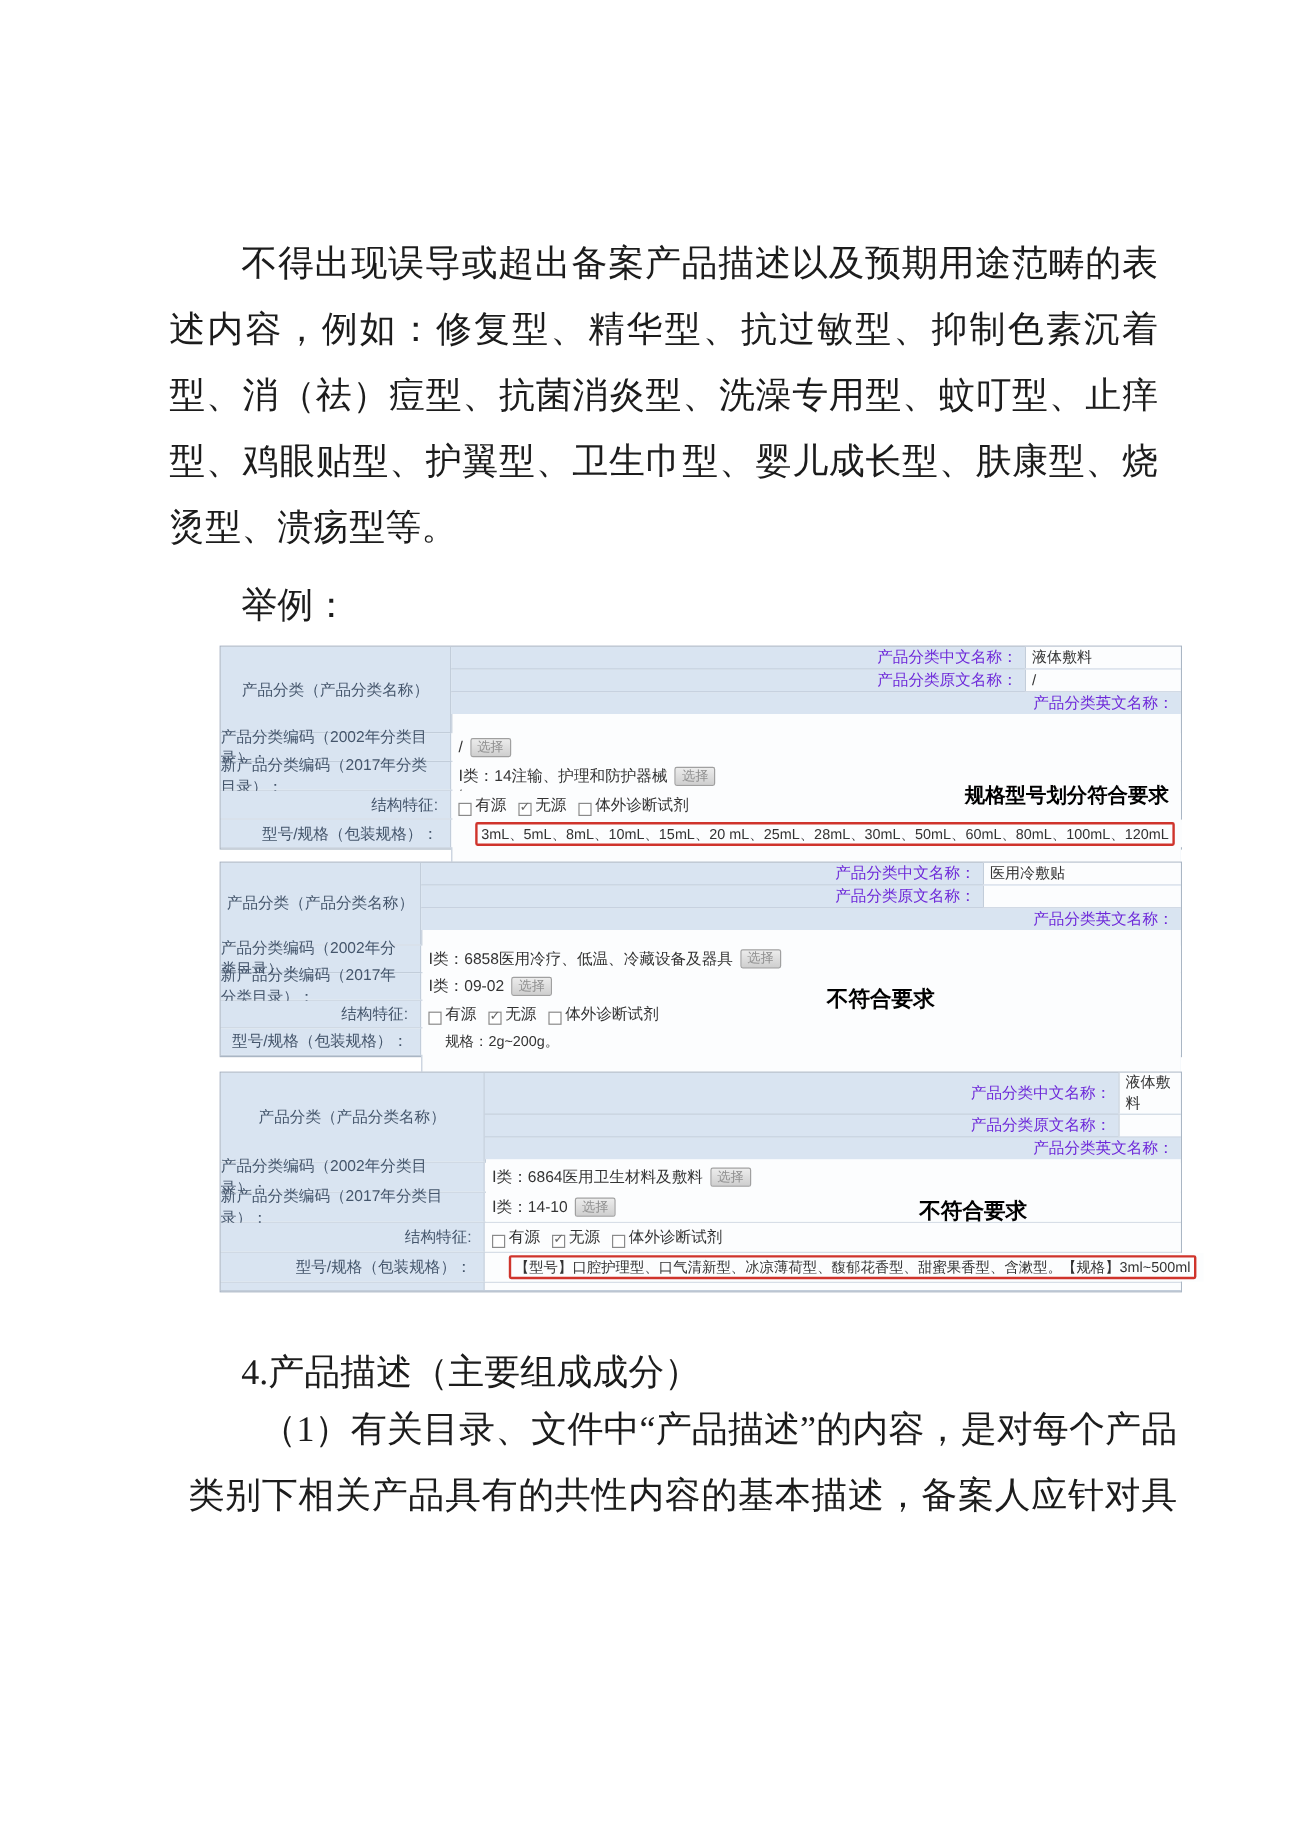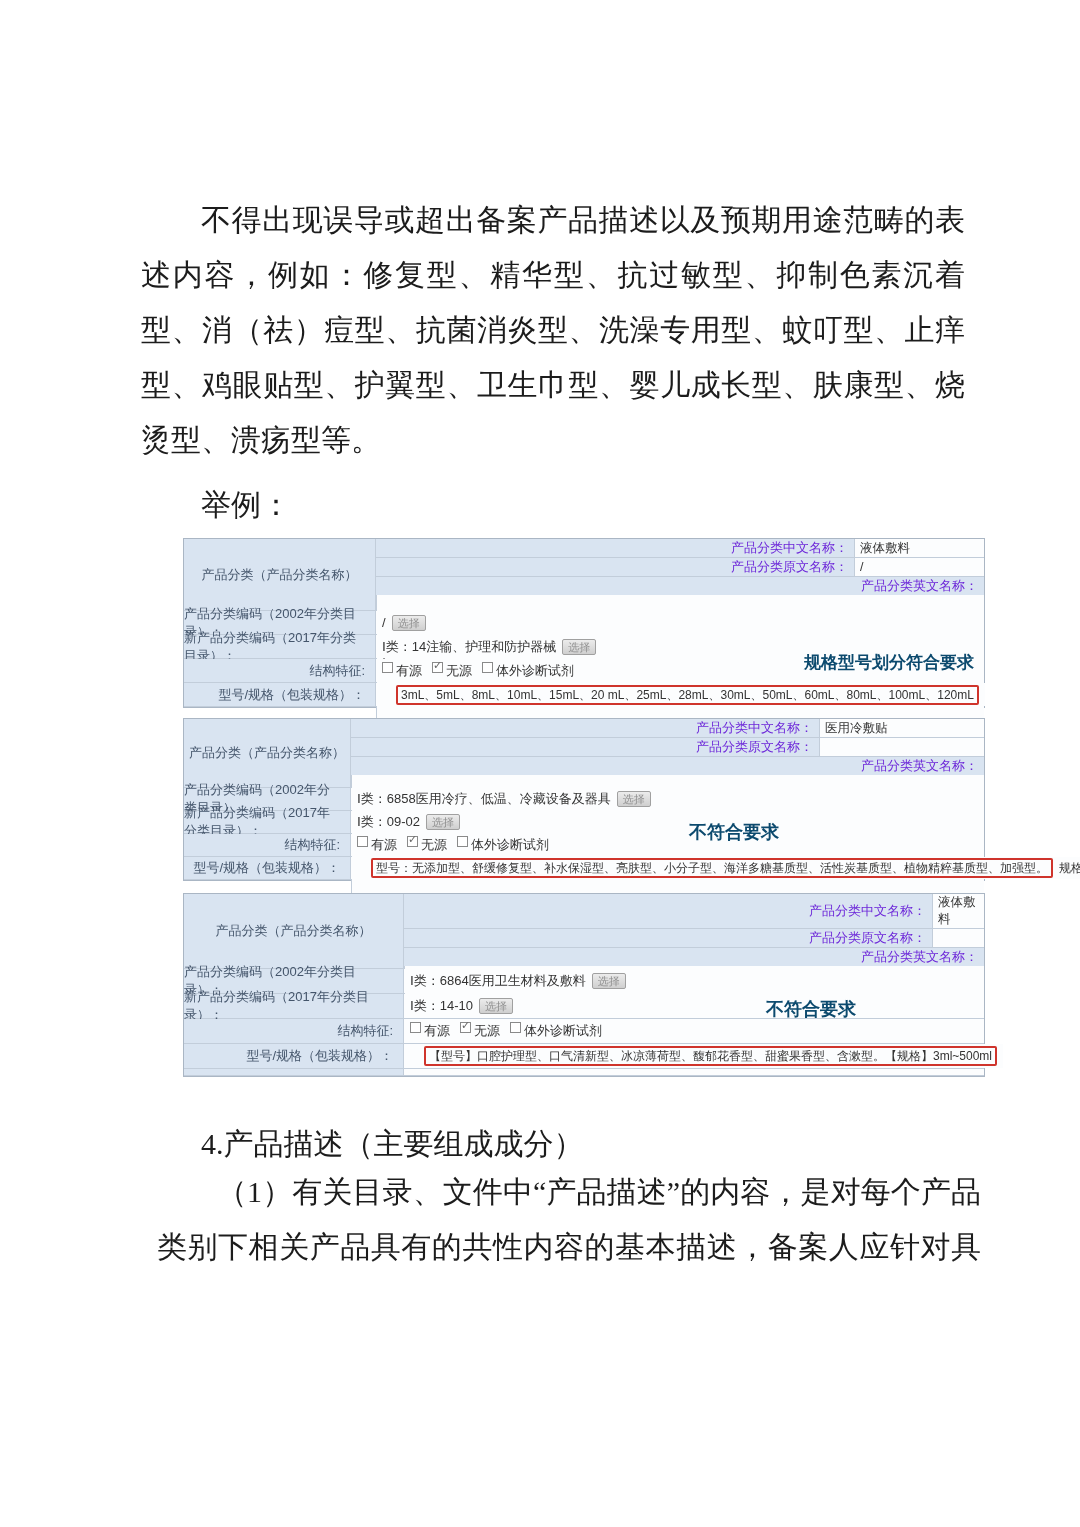--- a/index.html
+++ b/index.html
@@ -40,28 +40,28 @@
   .glabel{margin-left:auto;align-self:center;padding-right:6px;color:#6d28d9;}
   .gval{flex:0 0 var(--gval);box-sizing:border-box;background:#fcfdfe;border-left:1px solid #c2cdda;
         display:flex;align-items:center;padding-left:5px;color:#333;font-size:12.5px;}
   .vcell{flex:1;display:flex;align-items:center;gap:6px;background:#fcfdfe;padding-left:6px;
          white-space:nowrap;color:#333;}
   .model-row .vcell{font-size:12px;padding-left:20px;}
 
   .select-btn{display:inline-block;padding:1px 5px;font-size:11px;line-height:12px;color:#8f8f8f;
               background:linear-gradient(#ececec,#cfcfcf);border:1px solid #a0a0a0;border-radius:2px;}
   .cb-group{display:flex;align-items:center;gap:10px;}
-  .cb-item{display:flex;align-items:flex-start;gap:3px;}
+  .cb-item{display:flex;align-items:flex-end;gap:3px;}
   .cb{width:11px;height:11px;box-sizing:border-box;border:1px solid #8a8a8a;background:#fff;
       display:inline-block;position:relative;}
   .cb.checked::after{content:"✓";position:absolute;top:-4px;left:0;font-size:11px;color:#666;}
 
   .red-box{display:inline-block;border:2px solid #cf342c;border-radius:2px;padding:0 3px;
            line-height:16px;white-space:nowrap;}
-  .annotation{position:absolute;color:#0c4a6e;font-size:18px;font-weight:600;white-space:nowrap;
+  .annotation{position:absolute;color:#000000;font-size:18px;font-weight:600;white-space:nowrap;
               font-family:"Liberation Sans","DejaVu Sans",sans-serif;}
   .t1 .annotation{top:112px;right:10px;font-size:17px;}
   .t2 .annotation{top:101px;left:505px;}
   .t3 .annotation{top:103px;left:582px;}
   .stub{display:none;}
   .t3 .stub{display:flex;height:7px;}
 </style>
 </head>
 <body>
 
@@ -175,21 +175,20 @@
             </span>
             <span class="cb-item">
               <span class="cb"></span>
               <span>体外诊断试剂</span>
             </span>
           </div>
     </div>
     <div class="trow model-row">
       <div class="label-col">型号/规格（包装规格）：</div>
       <div class="vcell">
-        <span class="red-box">型号：无添加型、舒缓修复型、补水保湿型、亮肤型、小分子型、海洋多糖基质型、活性炭基质型、植物精粹基质型、加强型。</span>
         <span>规格：2g~200g。</span>
       </div>
     </div>
 
     <div class="annotation">不符合要求</div>
   </div>
 
   <div class="mini-table t3">
     <div class="trow group-row">
       <div class="label-col main-label">产品分类（产品分类名称）</div>

